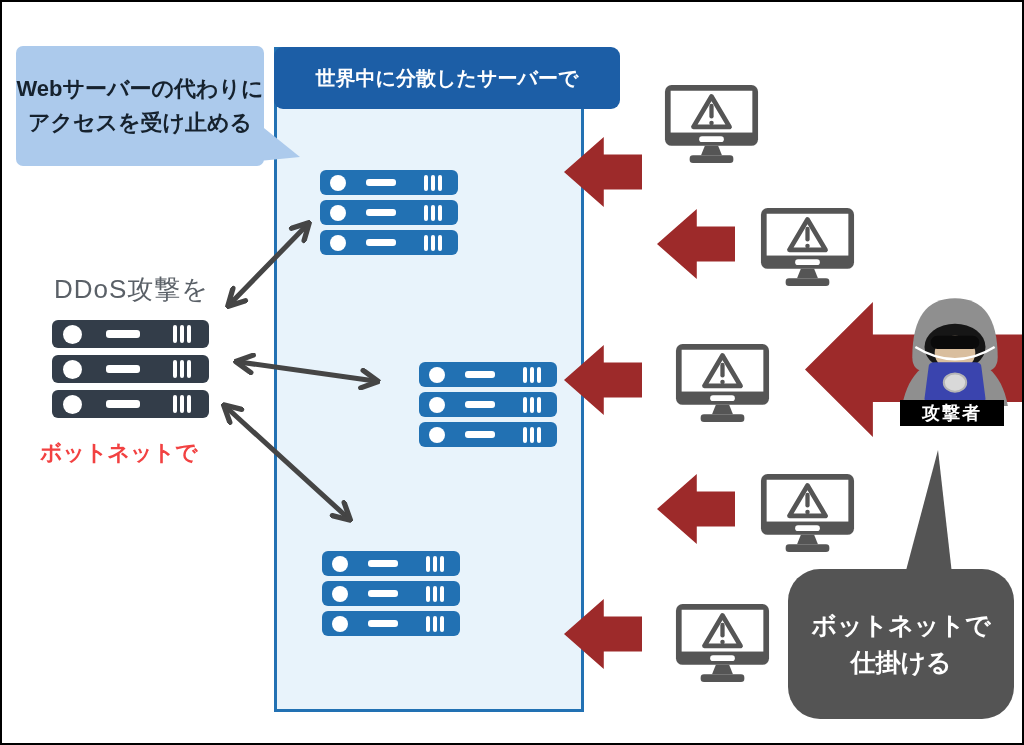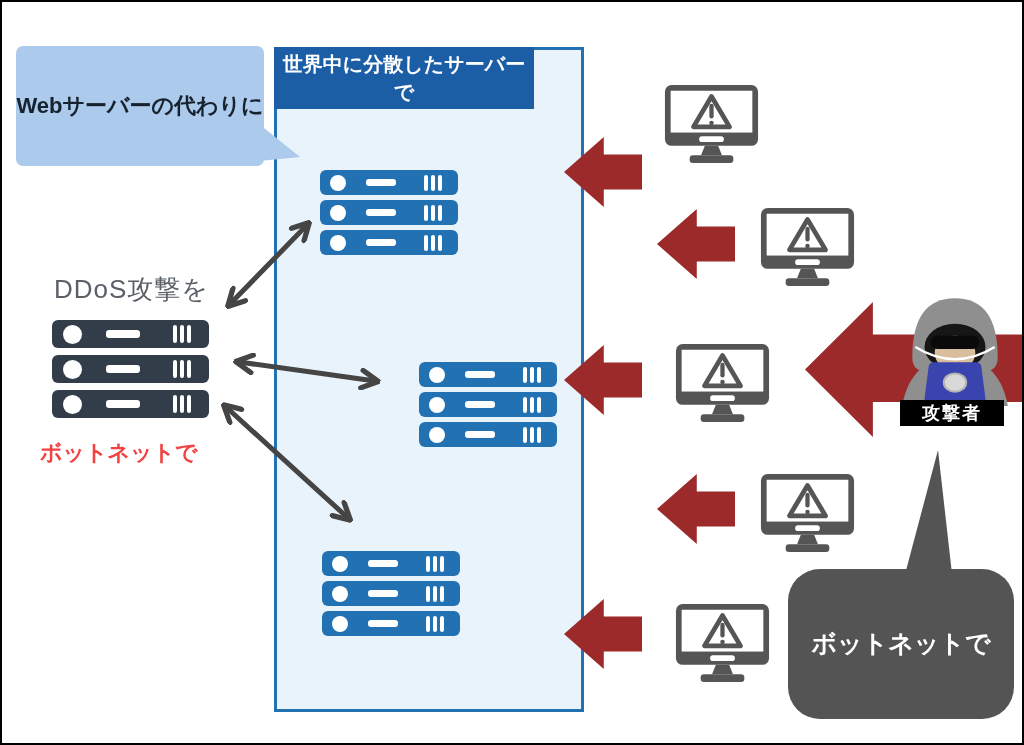--- a/index.html
+++ b/index.html
@@ -16,25 +16,26 @@
 
   
   .cdn-box{
     left:272px;top:45px;width:310px;height:665px;
     box-sizing:border-box;
     border:3px solid #2271b3;
     background:#e8f3fb;
     z-index:1;
   }
   .cdn-header{
-    position:absolute;left:-3px;top:-3px;width:260px;height:62px;
+    position:absolute;left:-3px;top:-3px;width:346px;height:62px;
     background:#1c5ea6;
     color:#ffffff;font-weight:bold;font-size:20px;line-height:1.4;
     display:flex;flex-direction:column;justify-content:center;align-items:center;
     text-align:center;
+    border-radius:9px;
   }
   .cdn-header span{display:block;}
 
   
   .stack{display:flex;flex-direction:column;z-index:2;}
   .srv{
     display:flex;align-items:center;border-radius:6px;box-sizing:border-box;
   }
   .srv.blue{width:138px;height:25px;background:#2271b3;margin-bottom:5px;}
   .srv.dark{width:157px;height:28px;background:#333d49;margin-bottom:7px;}
@@ -294,18 +295,20 @@
     <ellipse cx="60" cy="66" rx="20" ry="17" fill="#d9be9e"></ellipse>
     <rect x="36" y="49" width="48" height="13" rx="6.5" fill="#0a0a0a"></rect>
     <path d="M21,60 Q60,84 99,60" stroke="#ffffff" stroke-width="2.4" fill="none"></path>
     <path d="M34,80 Q34,75 40,75 L80,75 Q86,75 86,80 L90,111 Q90,116 84,116 L36,116 Q30,116 30,111 Z" fill="#3a44ae"></path>
     <ellipse cx="60" cy="95" rx="11" ry="9" fill="#d9d9d9" stroke="#b5b5b5" stroke-width="2"></ellipse>
   </svg>
   <div class="abs attacker-label">攻撃者</div>
 
   <div class="abs bubble-left">
     <span>Webサーバーの代わりに</span>
+    <span>アクセスを受け止める</span>
   </div>
   <div class="abs bubble-right">
     <span>ボットネットで</span>
+    <span>仕掛ける</span>
   </div>
 
 </div>
 
 </body></html>

